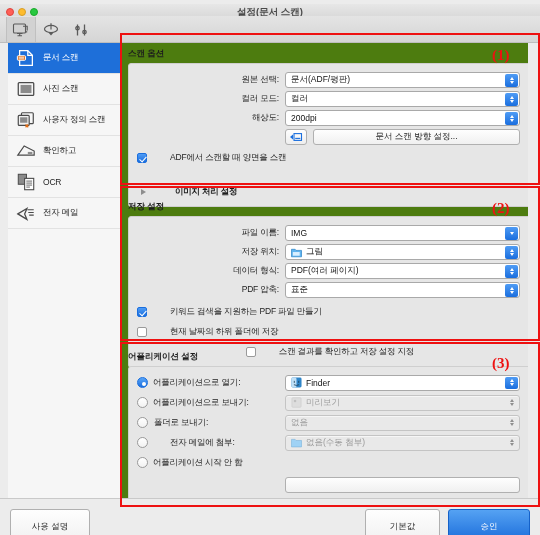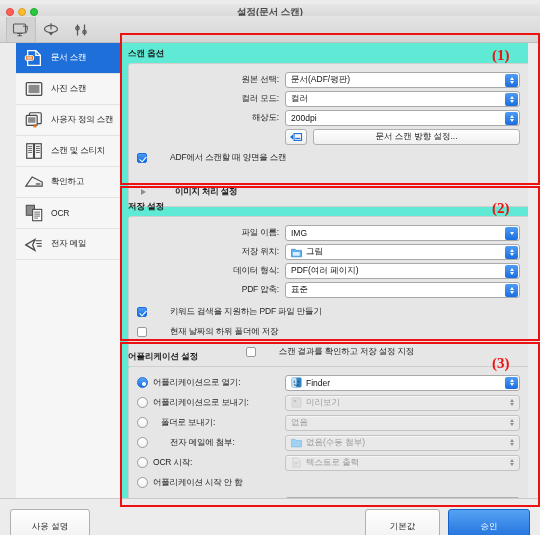--- a/index.html
+++ b/index.html
@@ -35,39 +35,39 @@
   }
   .tbtn{
     position:absolute; top:1px; width:30px; height:25px;
     display:flex; align-items:center; justify-content:center;
   }
   .tbtn.sel{ background:#d2d2d2; border-left:1px solid #c0c0c0; border-right:1px solid #c0c0c0; }
   #tb0{left:6px;} #tb1{left:36px;} #tb2{left:66px;}
 
   
   .sidebar{
-    position:absolute; left:16px; top:43px; width:120px; height:455px;
+    position:absolute; left:8px; top:43px; width:120px; height:455px;
     background:#22c55e; border-right:7px solid #14b8a6;
   }
   .side-item{
     position:relative; height:31px; display:flex; align-items:center;
     padding-left:8px; gap:7px;
     border-bottom:1px solid #e2e2e2; background:#f6f6f6;
   }
   .side-item.active{ background:#1e6fd9; }
   .side-item.active .side-label{ color:#fff; }
   .side-item.active .glyph{ color:#fff; }
   .side-label{ font-size:8.5px; color:#1d1d1d; letter-spacing:-.2px; }
   .glyph{ width:20px;height:20px; display:block; color:#4a4a4a; flex:0 0 20px; }
   .sidefill{ height:100%; background:#f6f6f6; }
 
   
   .main{
     position:absolute; left:120px; top:43px; width:408px; height:455px;
-    background:#5eead4; overflow:hidden;
+    background:#4d7c0f; overflow:hidden;
   }
   .group{ position:absolute; left:8px; width:404px; }
   .group-title{ font-size:8.5px; font-weight:bold; color:#1d1d1d; margin-bottom:3px; }
   .group-box{
     background:#e6e6e6; border:1px solid #cfcfcf; border-radius:3px;
   }
 
   .row{ display:flex; align-items:center; height:16px; margin-bottom:3px; }
   .row-label{
     font-size:8.5px; text-align:right; color:#1d1d1d; padding-right:6px;
@@ -225,29 +225,20 @@
     <div class="side-item">
       <svg class="glyph" viewBox="0 0 22 22">
         <rect x="6" y="3" width="13" height="12" rx="1" fill="none" stroke="currentColor" stroke-width="1.3"></rect>
         <rect x="2.5" y="6" width="12" height="11" rx="1" fill="#f0f0f0" stroke="currentColor" stroke-width="1.3"></rect>
         <rect x="4.5" y="8" width="8" height="6" fill="#8b8b8b"></rect>
         <path d="M10.5 16l3 3M13.5 16l-3 3" stroke="#e06c14" stroke-width="1.4"></path>
       </svg>
       <span class="side-label">사용자 정의 스캔</span>
     </div>
 
-    <div class="side-item">
-      <svg class="glyph" viewBox="0 0 22 22">
-        <rect x="3" y="3" width="7.5" height="16" fill="none" stroke="currentColor" stroke-width="1.3"></rect>
-        <rect x="11.5" y="3" width="7.5" height="16" fill="none" stroke="currentColor" stroke-width="1.3"></rect>
-        <path d="M4.6 6h4.3M4.6 8.2h4.3M4.6 10.4h4.3M4.6 12.6h4.3" stroke="currentColor" stroke-width=".9"></path>
-        <path d="M13.1 6h4.3M13.1 8.2h4.3M13.1 10.4h4.3M13.1 12.6h4.3" stroke="currentColor" stroke-width=".9"></path>
-      </svg>
-      <span class="side-label">스캔 및 스티치</span>
-    </div>
 
     <div class="side-item">
       <svg class="glyph" viewBox="0 0 22 22">
         <path d="M2 15.5l7-10 11 5.5v4.5H2z" fill="none" stroke="currentColor" stroke-width="1.3"></path>
         <rect x="13" y="12" width="5" height="2.5" fill="#8b8b8b"></rect>
       </svg>
       <span class="side-label">확인하고</span>
     </div>
 
     <div class="side-item">
@@ -440,21 +431,21 @@
             </svg>
             <span class="val">미리보기</span>
             <span class="arrows">
               <i class="chev up gray"></i>
                 <i class="chev dn gray"></i>
             </span>
           </div>
         </div>
 
         <div class="row" style="height:17px;margin-bottom:3px;">
-          <div style="display:flex;align-items:center;gap:13px;width:148px;flex:0 0 148px;">
+          <div style="display:flex;align-items:center;gap:6px;width:148px;flex:0 0 148px;">
             <span class="radio"></span>
             <span class="chk-label">폴더로 보내기:</span>
           </div>
           <div class="popup disabled">
             <span class="val">없음</span>
             <span class="arrows">
               <i class="chev up gray"></i>
                 <i class="chev dn gray"></i>
             </span>
           </div>
@@ -470,37 +461,20 @@
               <path d="M.5 2.6h4l1 1.2h6v7H.5z" fill="#9fd2f5" stroke="#7fb6dd" stroke-width=".7"></path>
             </svg>
             <span class="val">없음(수동 첨부)</span>
             <span class="arrows">
               <i class="chev up gray"></i>
                 <i class="chev dn gray"></i>
             </span>
           </div>
         </div>
 
-        <div class="row" style="height:17px;margin-bottom:3px;">
-          <div style="display:flex;align-items:center;gap:5px;width:148px;flex:0 0 148px;">
-            <span class="radio"></span>
-            <span class="chk-label">OCR 시작:</span>
-          </div>
-          <div class="popup disabled">
-            <svg class="mini-icon" viewBox="0 0 12 12" style="opacity:.5">
-              <path d="M2 1h5l3 3v7H2z" fill="#e8e8e8" stroke="#a0a0a0" stroke-width=".7"></path>
-              <path d="M3.4 5.4h5M3.4 7h5M3.4 8.6h3.4" stroke="#9a9a9a" stroke-width=".6"></path>
-            </svg>
-            <span class="val">텍스트로 출력</span>
-            <span class="arrows">
-              <i class="chev up gray"></i>
-                <i class="chev dn gray"></i>
-            </span>
-          </div>
-        </div>
 
         <div class="row" style="height:17px;margin-bottom:6px;">
           <div style="display:flex;align-items:center;gap:5px;">
             <span class="radio"></span>
             <span class="chk-label">어플리케이션 시작 안 함</span>
           </div>
         </div>
 
         <div class="row" style="margin-bottom:2px;">
           <div class="row-label"></div>

